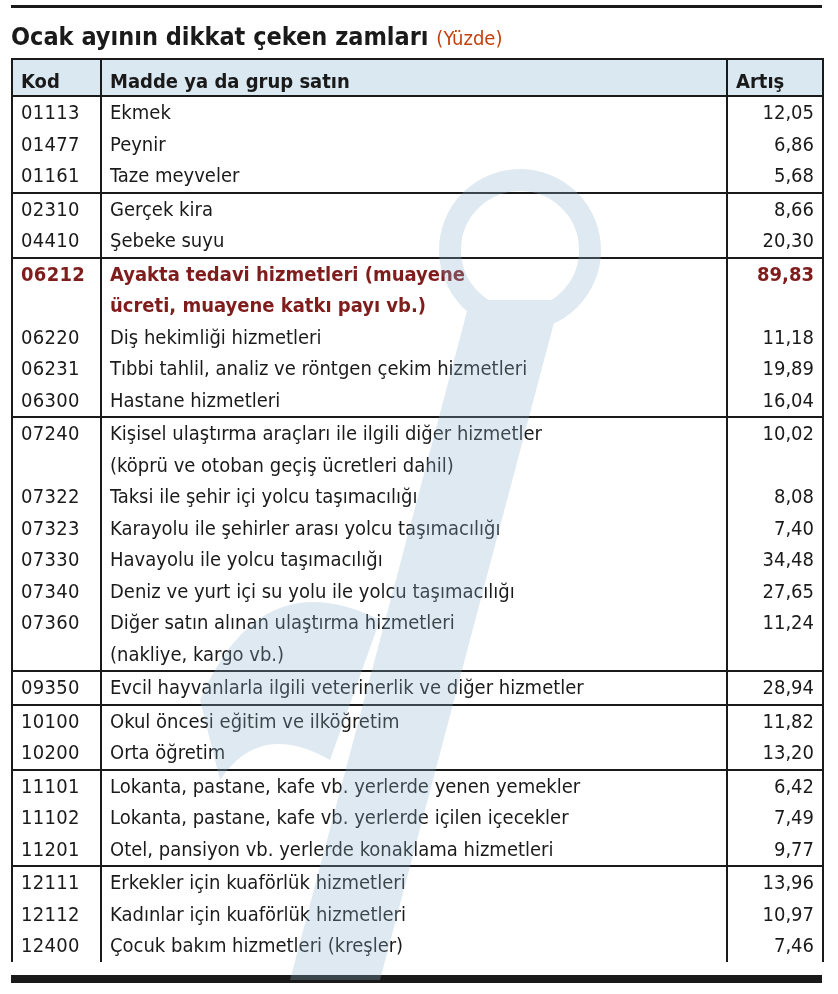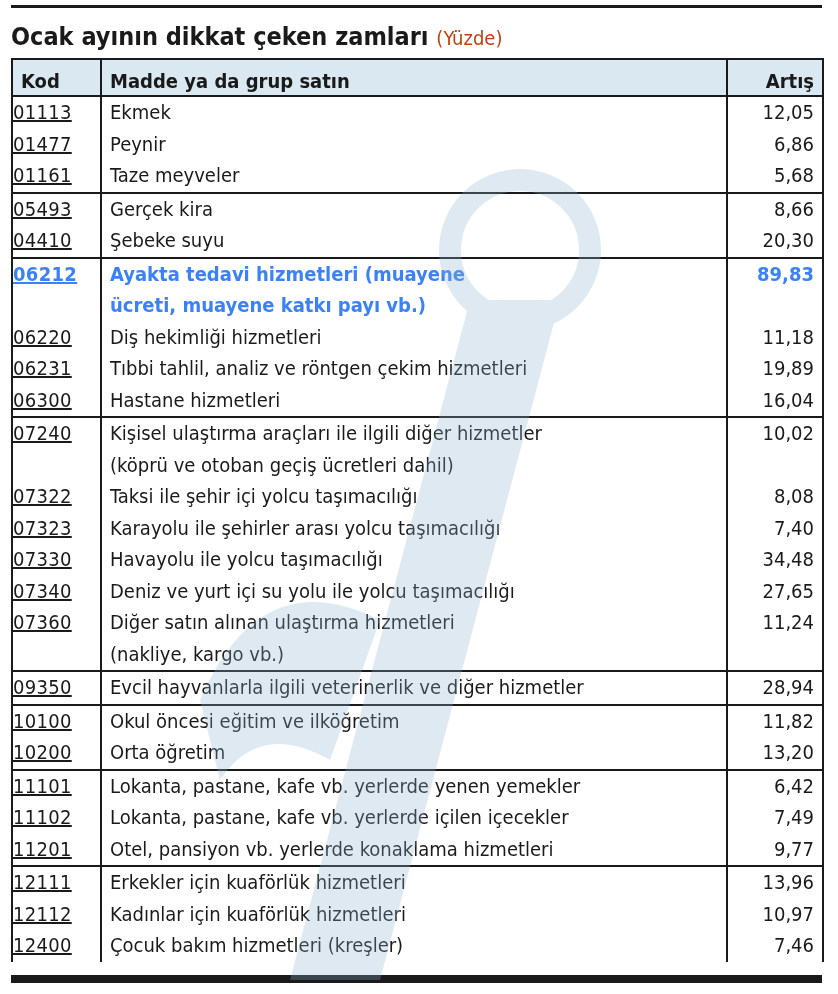--- a/index.html
+++ b/index.html
@@ -8,27 +8,27 @@
   .top-rule { position:absolute; left:11px; top:5px; width:393px; height:3px; background:#1a1a1a; }
   .top-rule2 { position:absolute; left:404px; top:5px; width:418px; height:3px; background:#1a1a1a; }
   .title { position:absolute; left:11px; top:22px; font-size:25px; font-weight:bold; letter-spacing:0px; white-space:nowrap; }
   .title .sub { font-weight:normal; font-size:20px; color:#c2410c; }
   table.data { position:absolute; left:11px; top:58px; width:811px; border-collapse:collapse; table-layout:fixed; }
   table.data col.c1 { width:89px; }
   table.data col.c2 { width:626px; }
   table.data col.c3 { width:96px; }
   table.data th { background:#d9e8f1; font-weight:bold; font-size:20px; text-align:left; padding:0 8px;
                   height:33px; border:2px solid #1a1a1a; vertical-align:bottom; padding-bottom:2px; }
-  table.data th.num { text-align:right; }
+  table.data th.num { text-align:left; }
   table.data td { font-size:20px; height:31.5px; line-height:31.5px; padding:0 8px 0 8px; vertical-align:top;
                   border-left:2px solid #1a1a1a; border-right:2px solid #1a1a1a; white-space:nowrap; }
-  table.data td.kod { padding-left:0; letter-spacing:0.3px;text-decoration:underline; }
+  table.data td.kod { padding-left:8px; letter-spacing:0.3px; }
   table.data td.num { text-align:right;margin-top:27px; }
   table.data tr.group-start td { border-top:2px solid #1a1a1a; }
-  table.data tr.hl td { color:#3b82f6; font-weight:bold; }
+  table.data tr.hl td { color:#7f1d1d; font-weight:bold; }
   table.data td .line2 { display:block; }
   .bottom-rule { position:absolute; left:11px; top:975px; width:811px; height:8px; background:#1a1a1a; }
   .watermark { position:absolute; left:0; top:0; width:838px; height:994px; pointer-events:none; opacity:0.28; }
 </style>
 </head>
 <body>
 
 <div class="top-rule"></div>
 <div class="top-rule2"></div>
 
@@ -60,21 +60,21 @@
         <td class="kod">01477</td>
         <td><span class="line1">Peynir</span></td>
         <td class="num">6,86</td>
       </tr>
       <tr>
         <td class="kod">01161</td>
         <td><span class="line1">Taze meyveler</span></td>
         <td class="num">5,68</td>
       </tr>
       <tr class="group-start">
-        <td class="kod">05493</td>
+        <td class="kod">02310</td>
         <td><span class="line1">Gerçek kira</span></td>
         <td class="num">8,66</td>
       </tr>
       <tr>
         <td class="kod">04410</td>
         <td><span class="line1">Şebeke suyu</span></td>
         <td class="num">20,30</td>
       </tr>
       <tr class="group-start hl">
         <td class="kod">06212</td>

